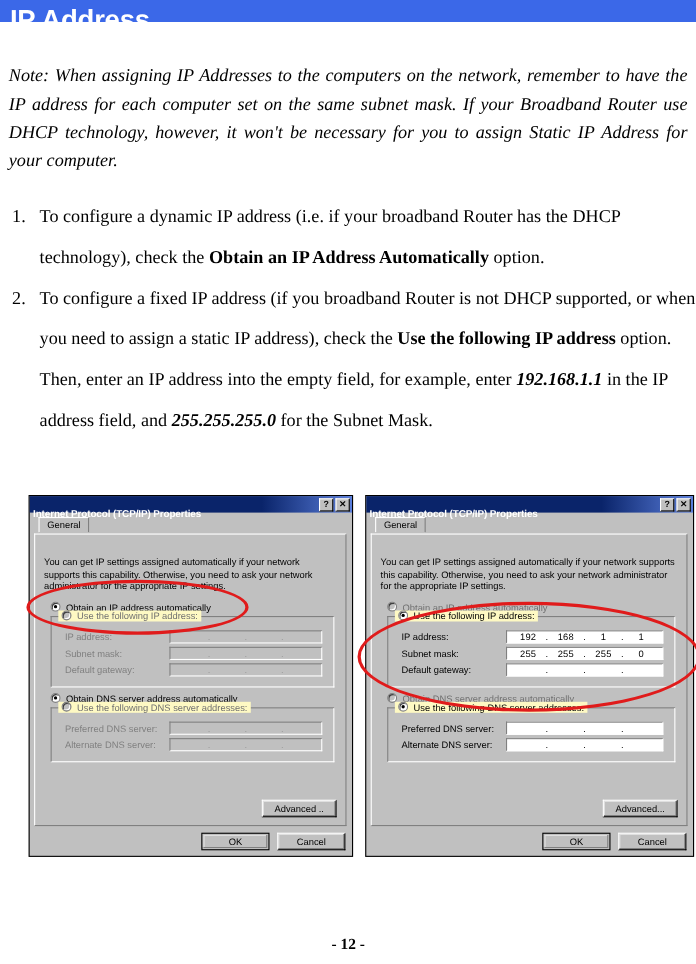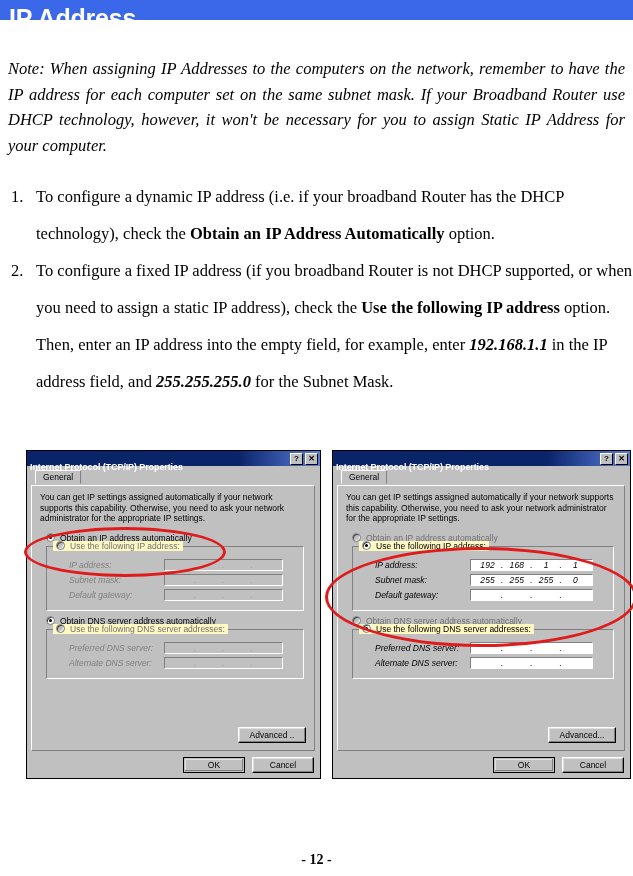--- a/index.html
+++ b/index.html
@@ -136,21 +136,21 @@
     text-align: right;
   }
   .tab-panel {
     position: absolute;
     left: 4px; right: 5px;
     top: 19px; bottom: 27px;
     background: #C0C0C0;
     border: 1px solid;
     border-color: #ffffff #808080 #808080 #ffffff;
     box-sizing: border-box;
-    padding: 6px 8px;
+    padding: 20px 8px;
   }
   .desc {
     font-size: 8.5px;
     line-height: 10.5px;
     color: #000;
     margin-bottom: 9px;
   }
 
   
   .radio-row {
@@ -201,23 +201,22 @@
     padding: 0 3px;
     display: flex;
     align-items: center;
     font-size: 8.5px;
     white-space: nowrap;
   }
 
   .field-row {
     display: flex;
     align-items: center;
-    margin: 3px 14px;
-    font-size: 8.5px;
-    font-style: italic;
+    margin: 3px 4px;
+    font-size: 8.5px;
   }
   .field-row .flabel {
     width: 95px;
     flex: 0 0 95px;
     white-space: nowrap;
   }
   .ipbox {
     flex: 1 1 auto;
     height: 12px;
     border: 1px solid;

